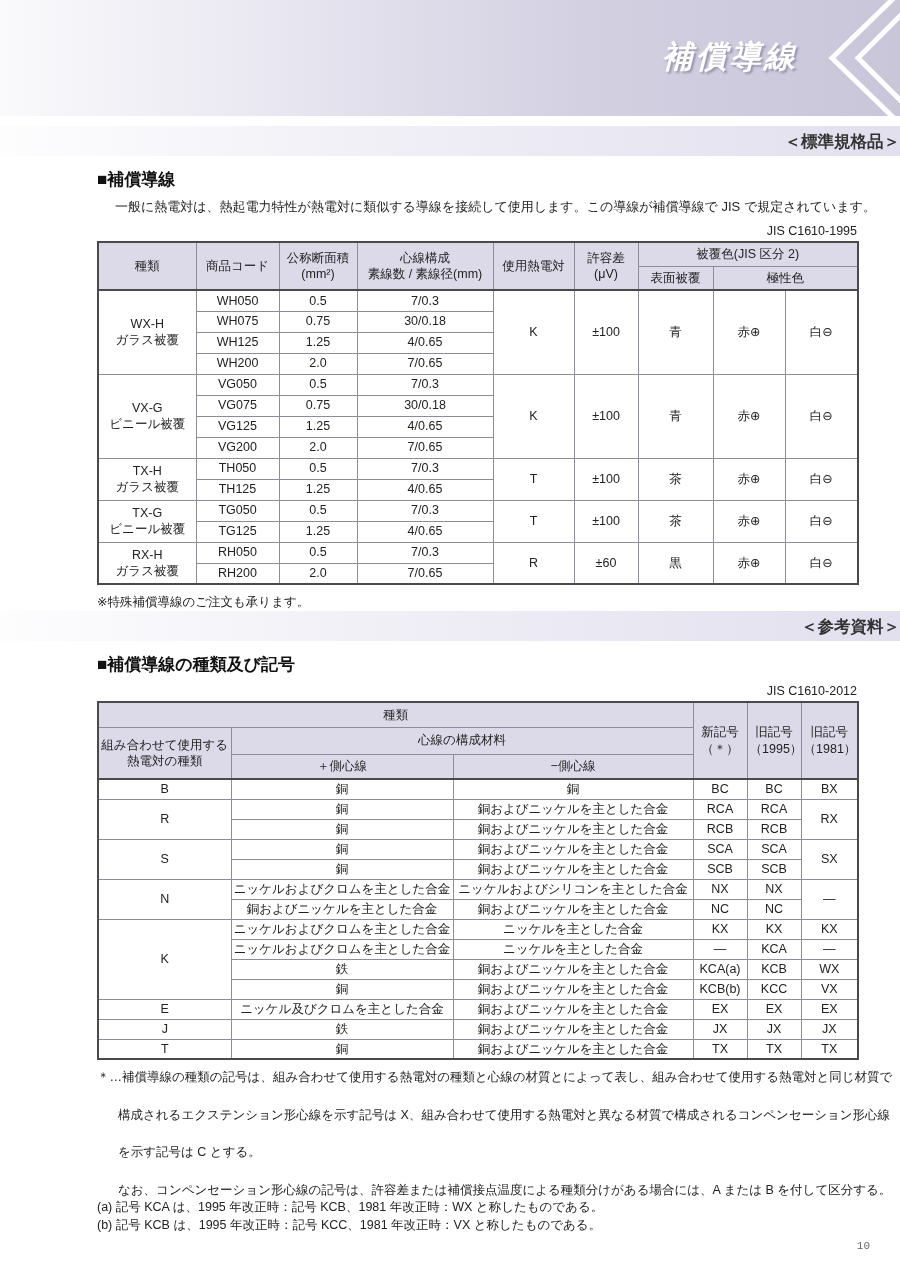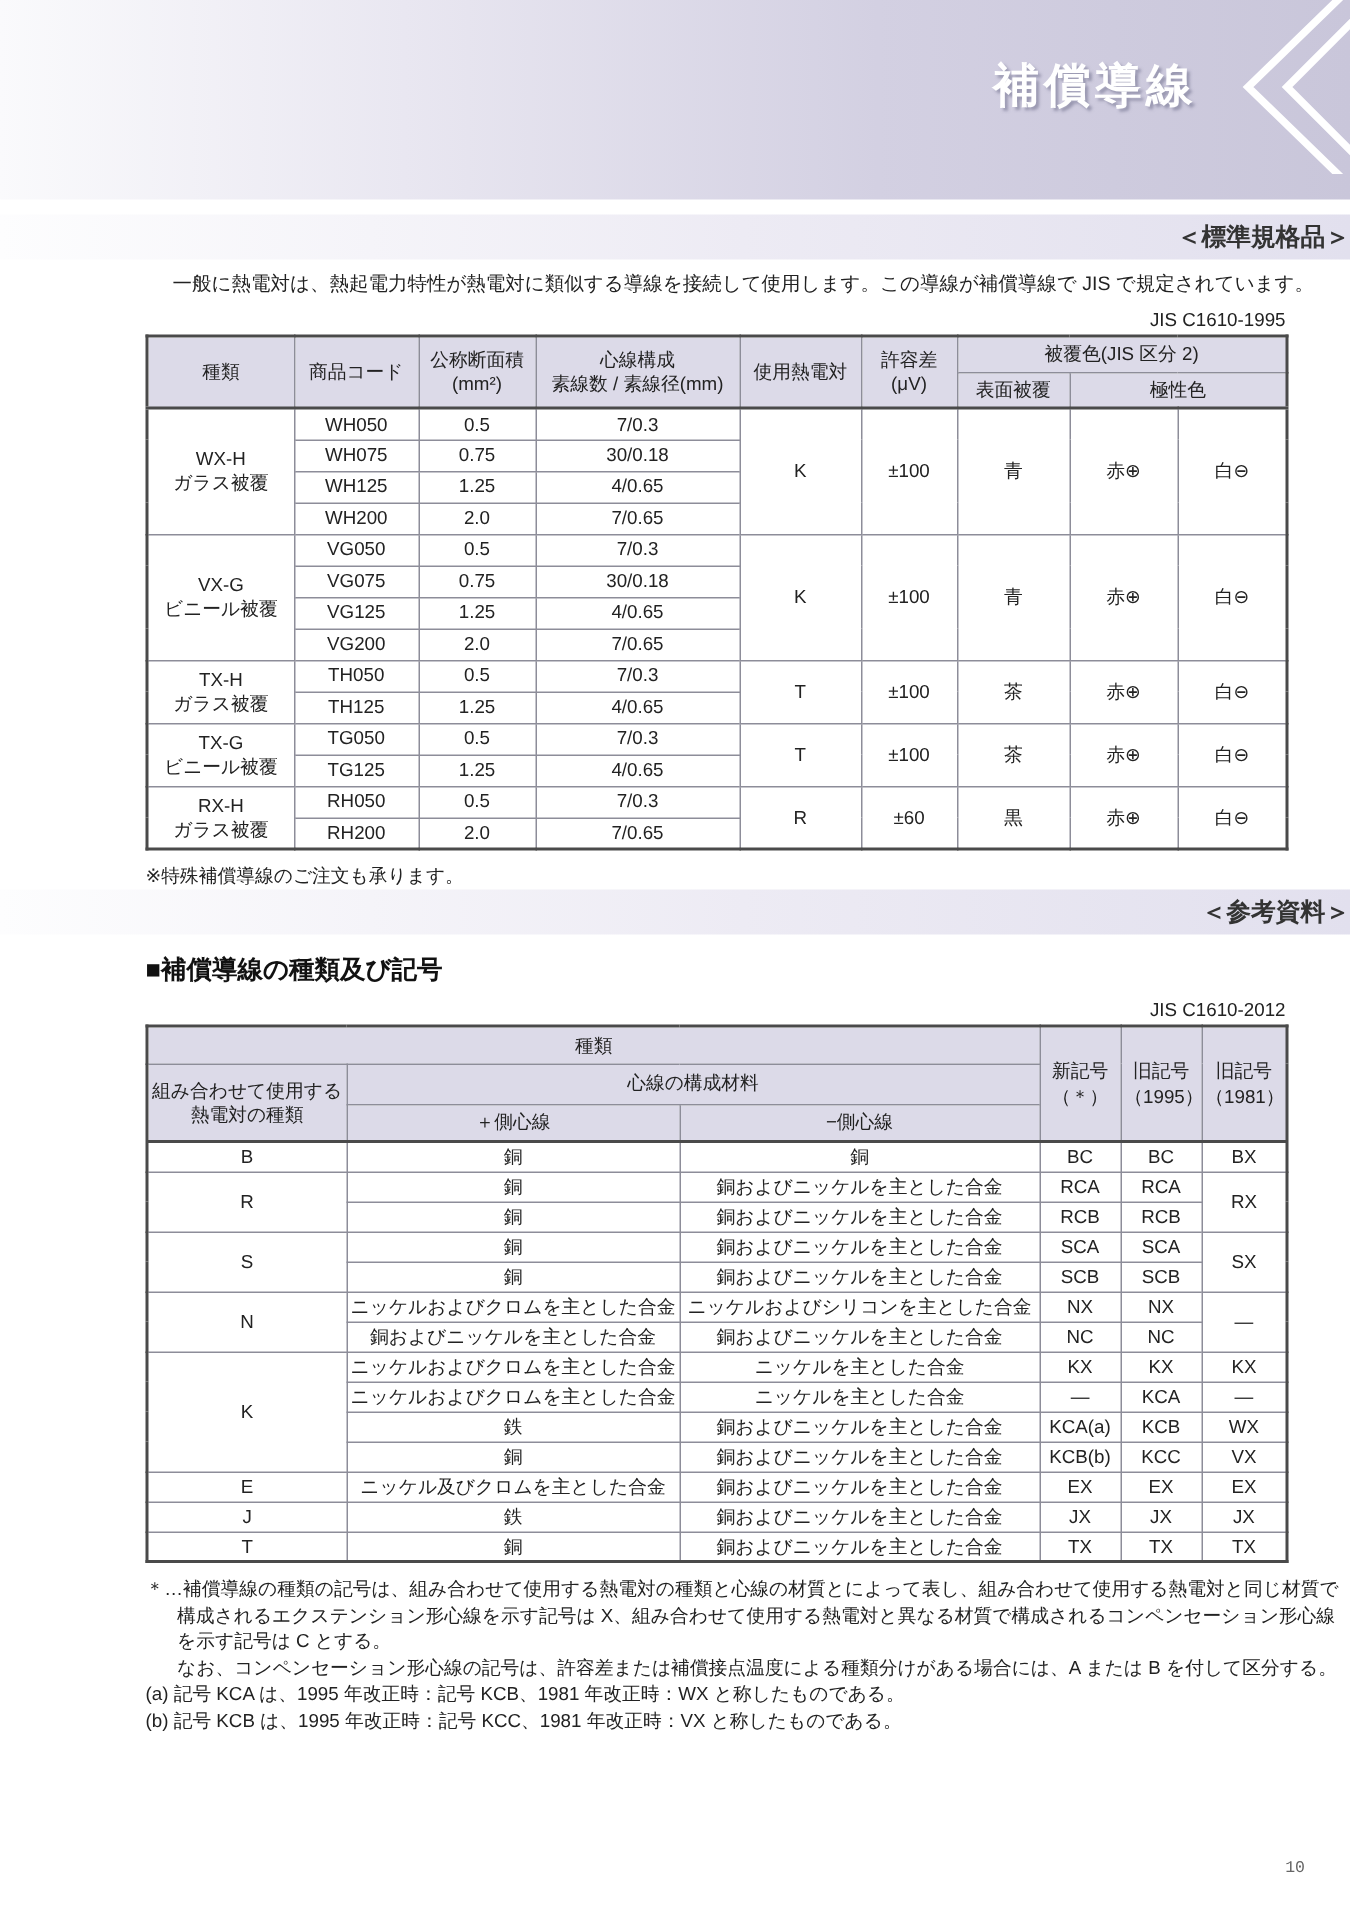--- a/index.html
+++ b/index.html
@@ -5,22 +5,23 @@
   * { box-sizing: border-box; margin: 0; padding: 0; }
   html, body { background: #ffffff; }
   body {
     width: 900px; height: 1272px;
     font-family: "Liberation Sans", "DejaVu Sans", sans-serif;
     color: #222; position: relative; overflow: hidden;
   }
 
   
   .banner {
-    position: relative; height: 133px; overflow: hidden;
+    position: relative; height: 116px; overflow: hidden;
     background: linear-gradient(90deg, #fafafc 0%, #e9e7f1 30%, #d3d0e2 65%, #c9c6da 100%);
+    font-style: italic;
   }
   .banner-title {
     position: absolute; right: 102px; top: 36px;
     font-size: 31px; font-weight: bold; color: #ffffff; letter-spacing: 3px;
     text-shadow: 2px 2px 2px rgba(110,110,138,0.55);
   }
   .banner svg { position: absolute; right: 0; top: 0; }
 
   
   .band {
@@ -55,40 +56,41 @@
   .t2 thead tr.h3 { height: 25px; }
   .t2 tbody tr { height: 20px; }
   .jtable td.grp { border-top: 1.5px solid #4f4f58; }
   .jtable td.dot { border-top: 1px dotted #9a9aa4; }
 
   .note { font-size: 12.5px; margin-top: 9px; }
 
   
   .footnotes { margin-top: 9px; font-size: 12.5px; line-height: 17.5px; color: #222; }
   .footnotes .fn-line { white-space: nowrap; }
-  .footnotes .fn-indent { padding-left: 21px; }
+  .footnotes .fn-indent { padding-left: 21px; margin-top: 20px; }
 
   .page-number { position: absolute; right: 30px; bottom: 20px; font-size: 11px; color: #666; font-family: Liberation Mono, monospace; }
 </style>
 </head>
 <body>
 
 <div class="banner">
   <div class="banner-title">補償導線</div>
   <svg width="110" height="116" viewBox="0 0 110 116" aria-hidden="true">
     <polyline points="108,-6 42,58 108,122" fill="none" stroke="#ffffff" stroke-width="5"></polyline>
     <polyline points="136,-10 68,58 136,126" fill="none" stroke="#ffffff" stroke-width="5"></polyline>
   </svg>
 </div>
 
 <div class="band band1">
   <span>＜標準規格品＞</span>
 </div>
 
 <div class="content">
+  <div class="sec-heading">■補償導線</div>
   <div class="desc">一般に熱電対は、熱起電力特性が熱電対に類似する導線を接続して使用します。この導線が補償導線で JIS で規定されています。</div>
   <div class="jis-ref">JIS C1610-1995</div>
 
   <table class="jtable t1">
     <colgroup>
       <col style="width:98px">
         <col style="width:83px">
         <col style="width:78px">
         <col style="width:136px">
       <col style="width:81px">

